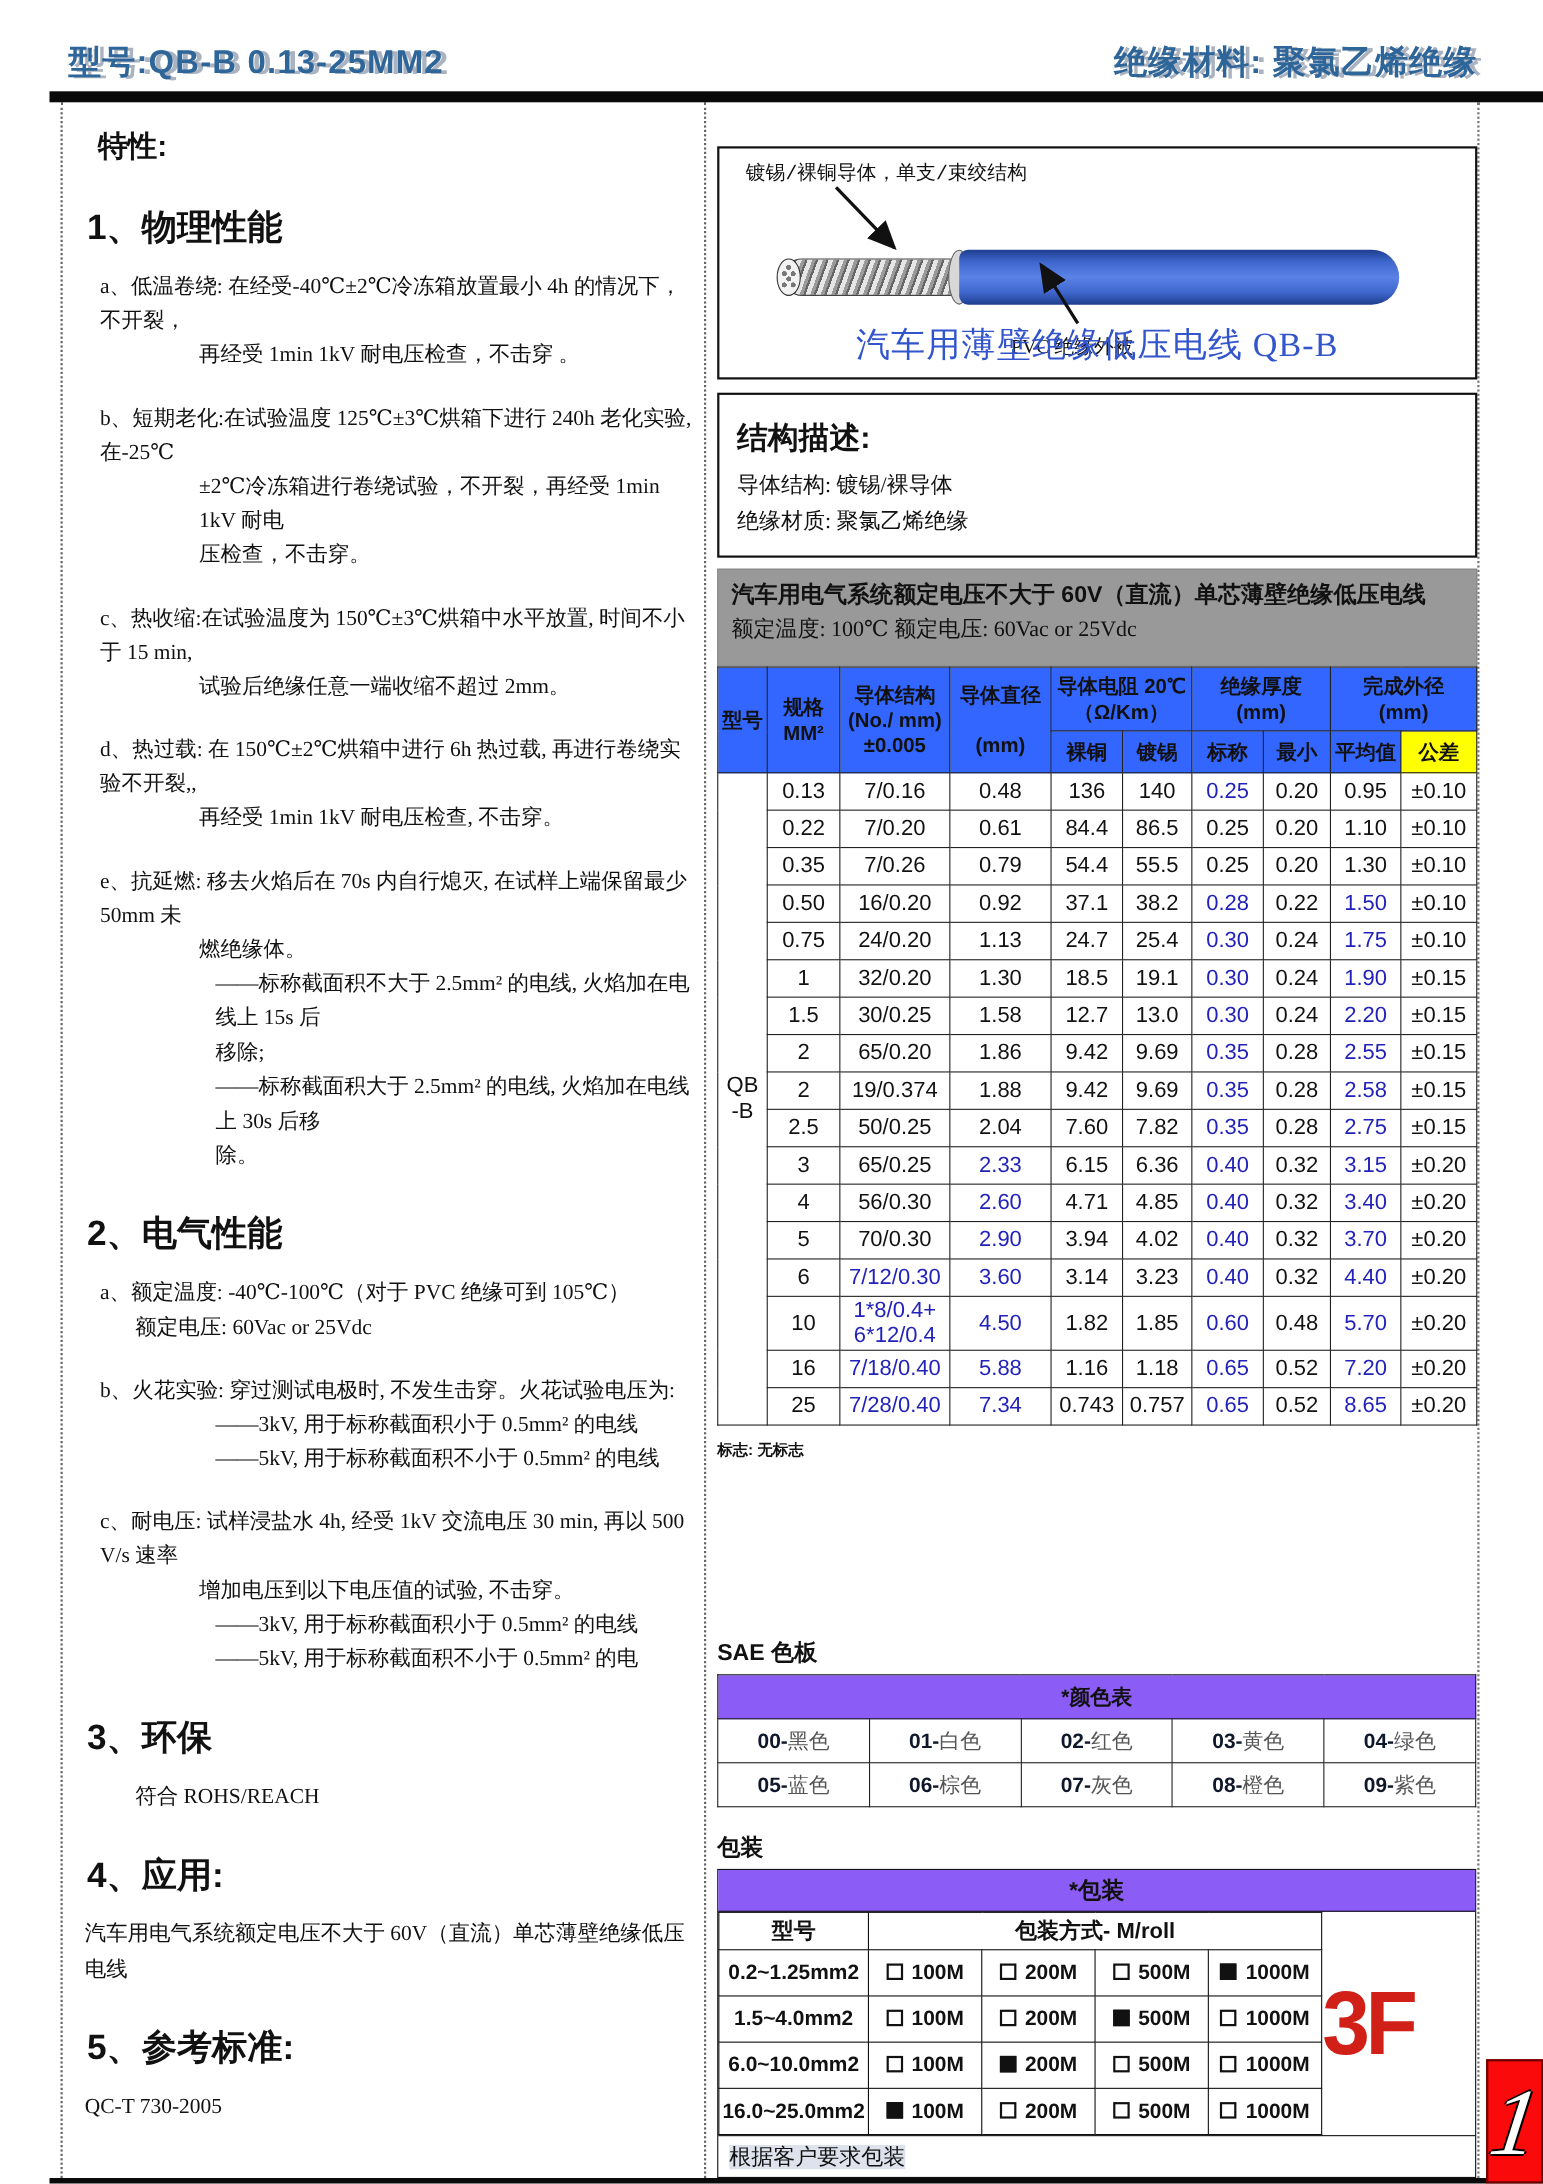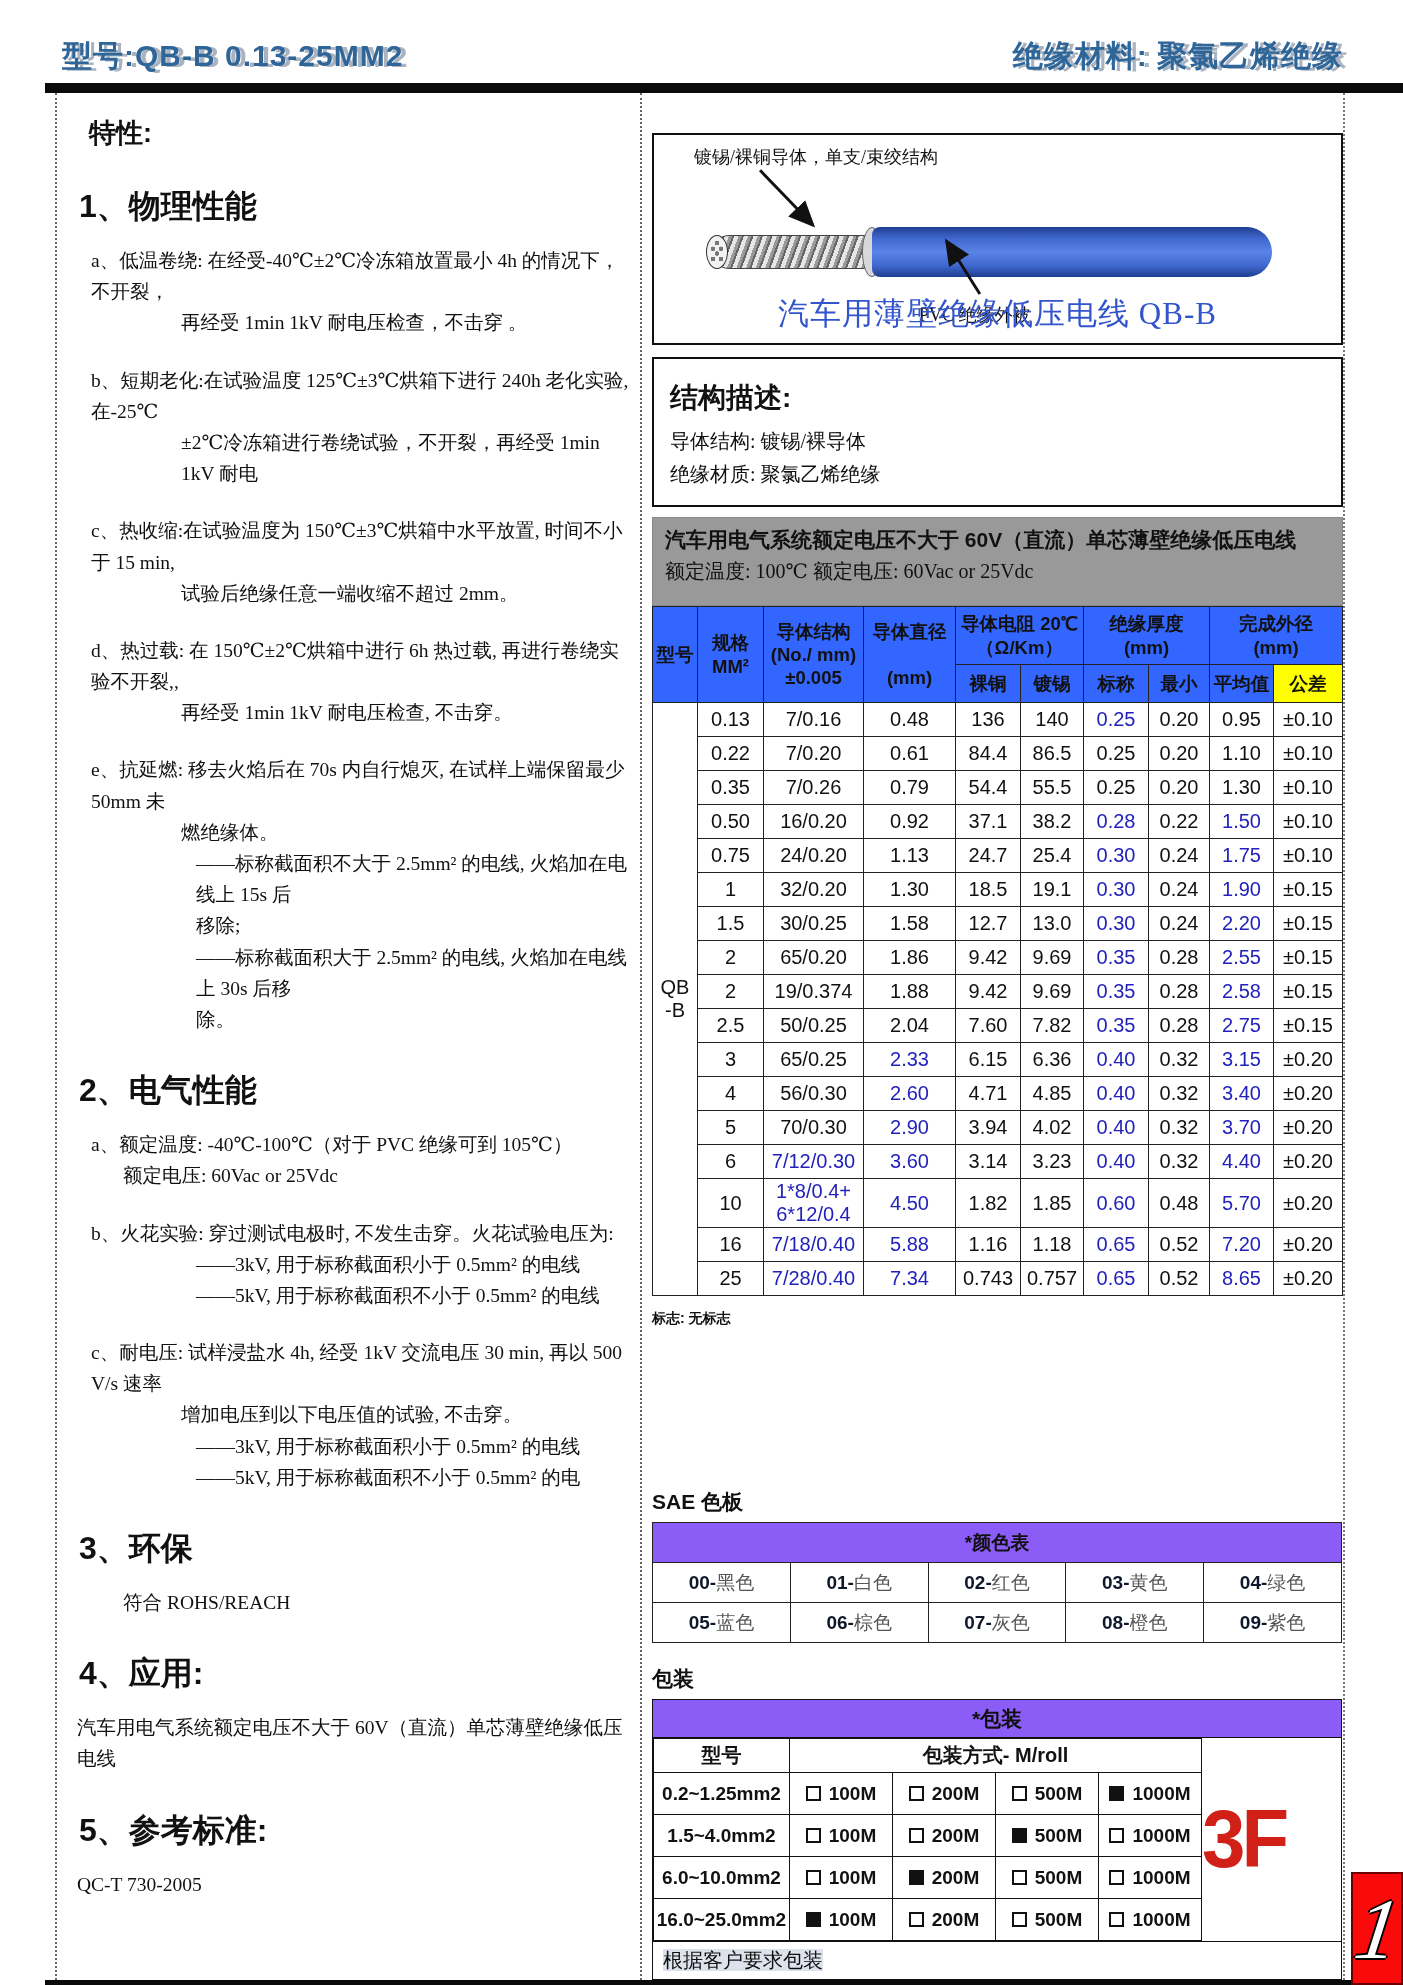--- a/index.html
+++ b/index.html
@@ -22,21 +22,21 @@
   .features-title { font-family:"Liberation Sans",sans-serif; font-weight:bold; font-size:27px; margin:8px 0 6px 14px; }
   .sec-h { font-family:"Liberation Sans",sans-serif; font-weight:bold; font-size:32px; margin:34px 0 16px 4px; }
   .para { margin:0 0 26px 16px; font-size:19.5px; line-height:1.6; }
   .para.flush { margin-left:2px; }
   .ln.i1 { padding-left:90px; }
   .ln.i2 { padding-left:105px; }
   .ln.i3 { padding-left:32px; }
 
   
   .diagram-box { position:relative; border:2px solid #111; height:212px; margin-top:36px; }
-  .cond-label { position:absolute; top:10px; left:40px; font-size:18px; }
+  .cond-label { position:absolute; top:10px; left:24px; font-size:18px;font-family:Liberation Mono, monospace; }
   .pvc-label { position:absolute; top:168px; left:265px; font-size:18px; }
   .diagram-caption { position:absolute; left:0; right:0; bottom:8px; text-align:center;
     color:#3355CC; font-size:31px; font-family:"Liberation Serif",serif; letter-spacing:1px; }
   .strand { position:absolute; left:58px; top:100px; width:160px; height:34px; border:1px solid #444;
     border-radius:17px 0 0 17px;
     background:repeating-linear-gradient(110deg,#666 0 2px,#e6e6e6 2px 6px,#9a9a9a 6px 9px); }
   .strand-face { position:absolute; left:52px; top:100px; width:22px; height:34px; border:1px solid #333;
     border-radius:50%; background:
       radial-gradient(circle 4px at 50% 22%, #777 55%, transparent 60%),
       radial-gradient(circle 4px at 30% 40%, #777 55%, transparent 60%),
@@ -126,20 +126,21 @@
       <div class="features-title">特性:</div>
       <div id="left-blocks">
           <div class="sec-h">1、物理性能</div>
           <div class="para">
             <div class="ln i0">a、低温卷绕: 在经受-40℃±2℃冷冻箱放置最小 4h 的情况下，不开裂，</div>
             <div class="ln i1">再经受 1min 1kV 耐电压检查，不击穿 。</div>
           </div>
           <div class="para">
             <div class="ln i0">b、短期老化:在试验温度 125℃±3℃烘箱下进行 240h 老化实验,在-25℃</div>
             <div class="ln i1">±2℃冷冻箱进行卷绕试验，不开裂，再经受 1min 1kV 耐电</div>
+            <div class="ln i1">压检查，不击穿。</div>
           </div>
           <div class="para">
             <div class="ln i0">c、热收缩:在试验温度为 150℃±3℃烘箱中水平放置, 时间不小于 15 min,</div>
             <div class="ln i1">试验后绝缘任意一端收缩不超过 2mm。</div>
           </div>
           <div class="para">
             <div class="ln i0">d、热过载: 在 150℃±2℃烘箱中进行 6h 热过载, 再进行卷绕实验不开裂,,</div>
             <div class="ln i1">再经受 1min 1kV 耐电压检查, 不击穿。</div>
           </div>
           <div class="para">

